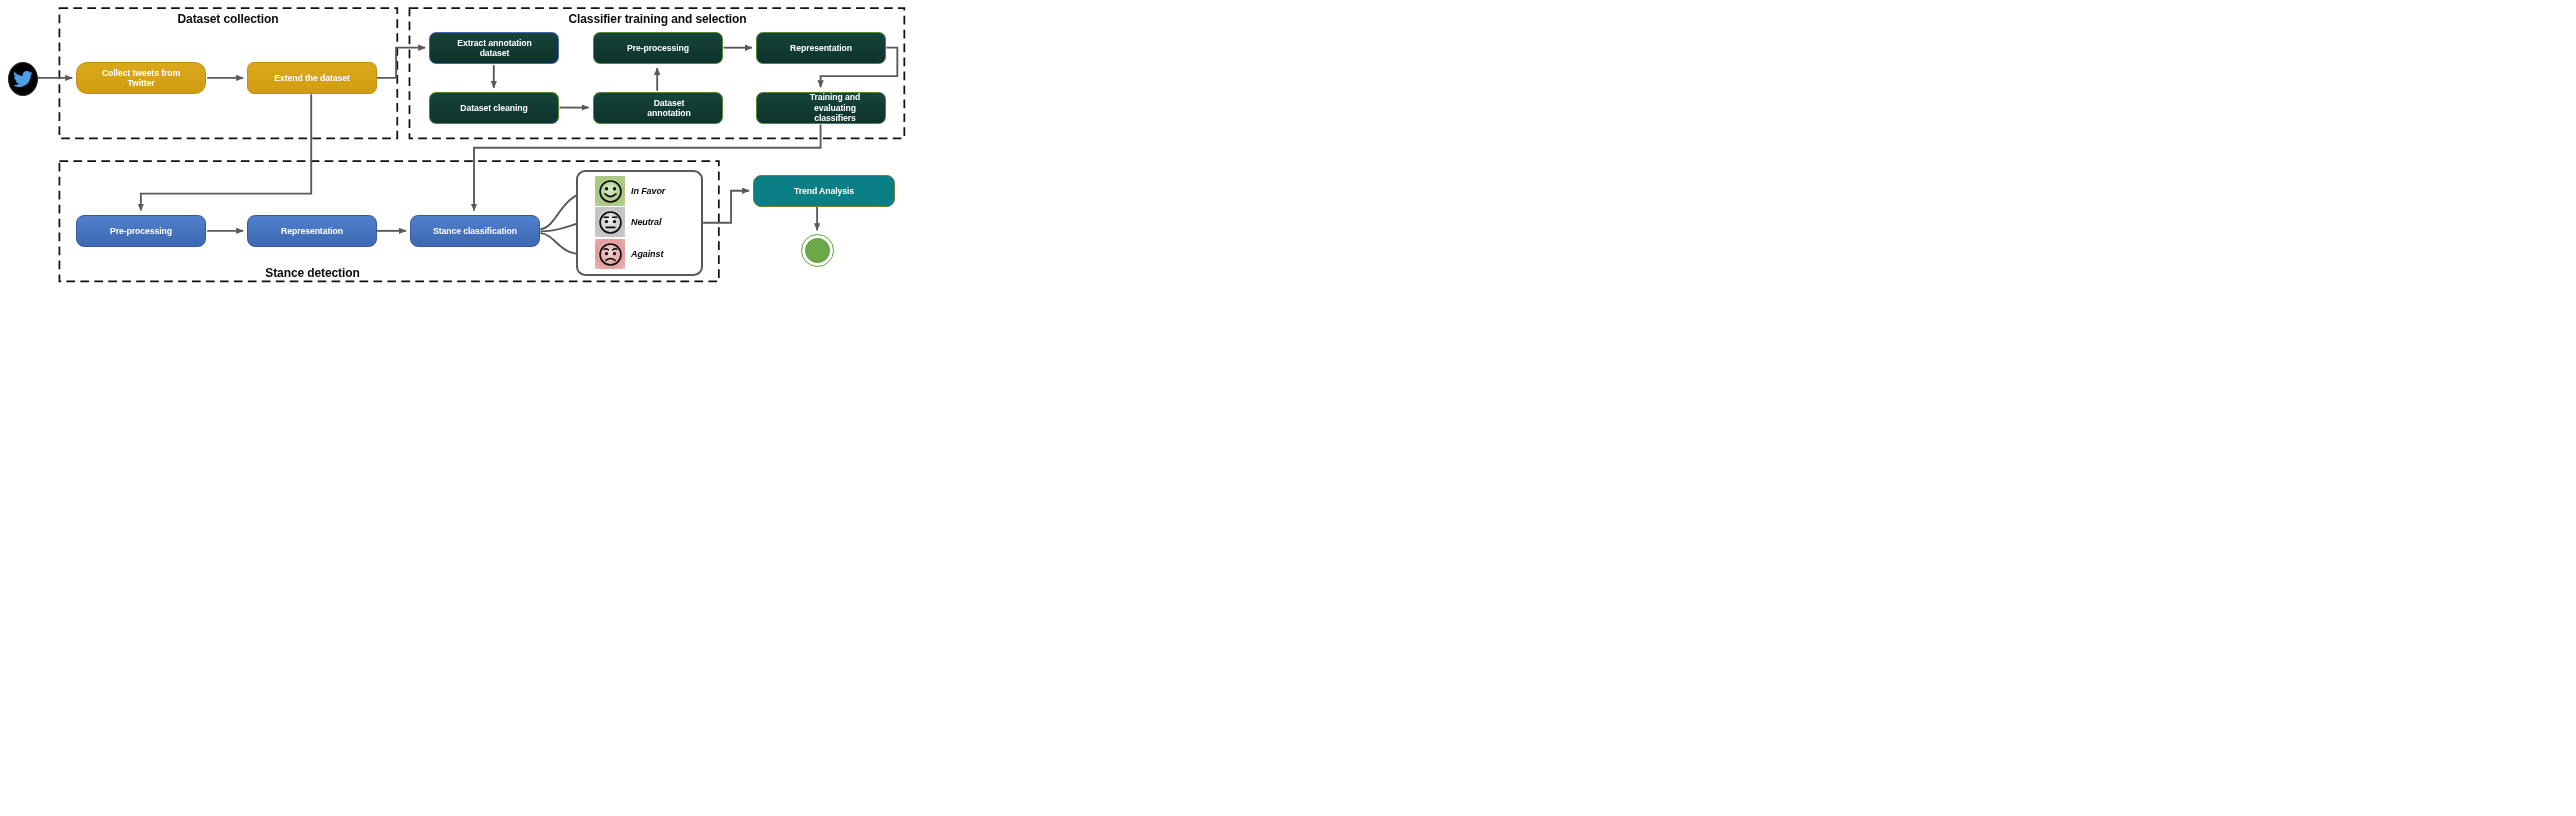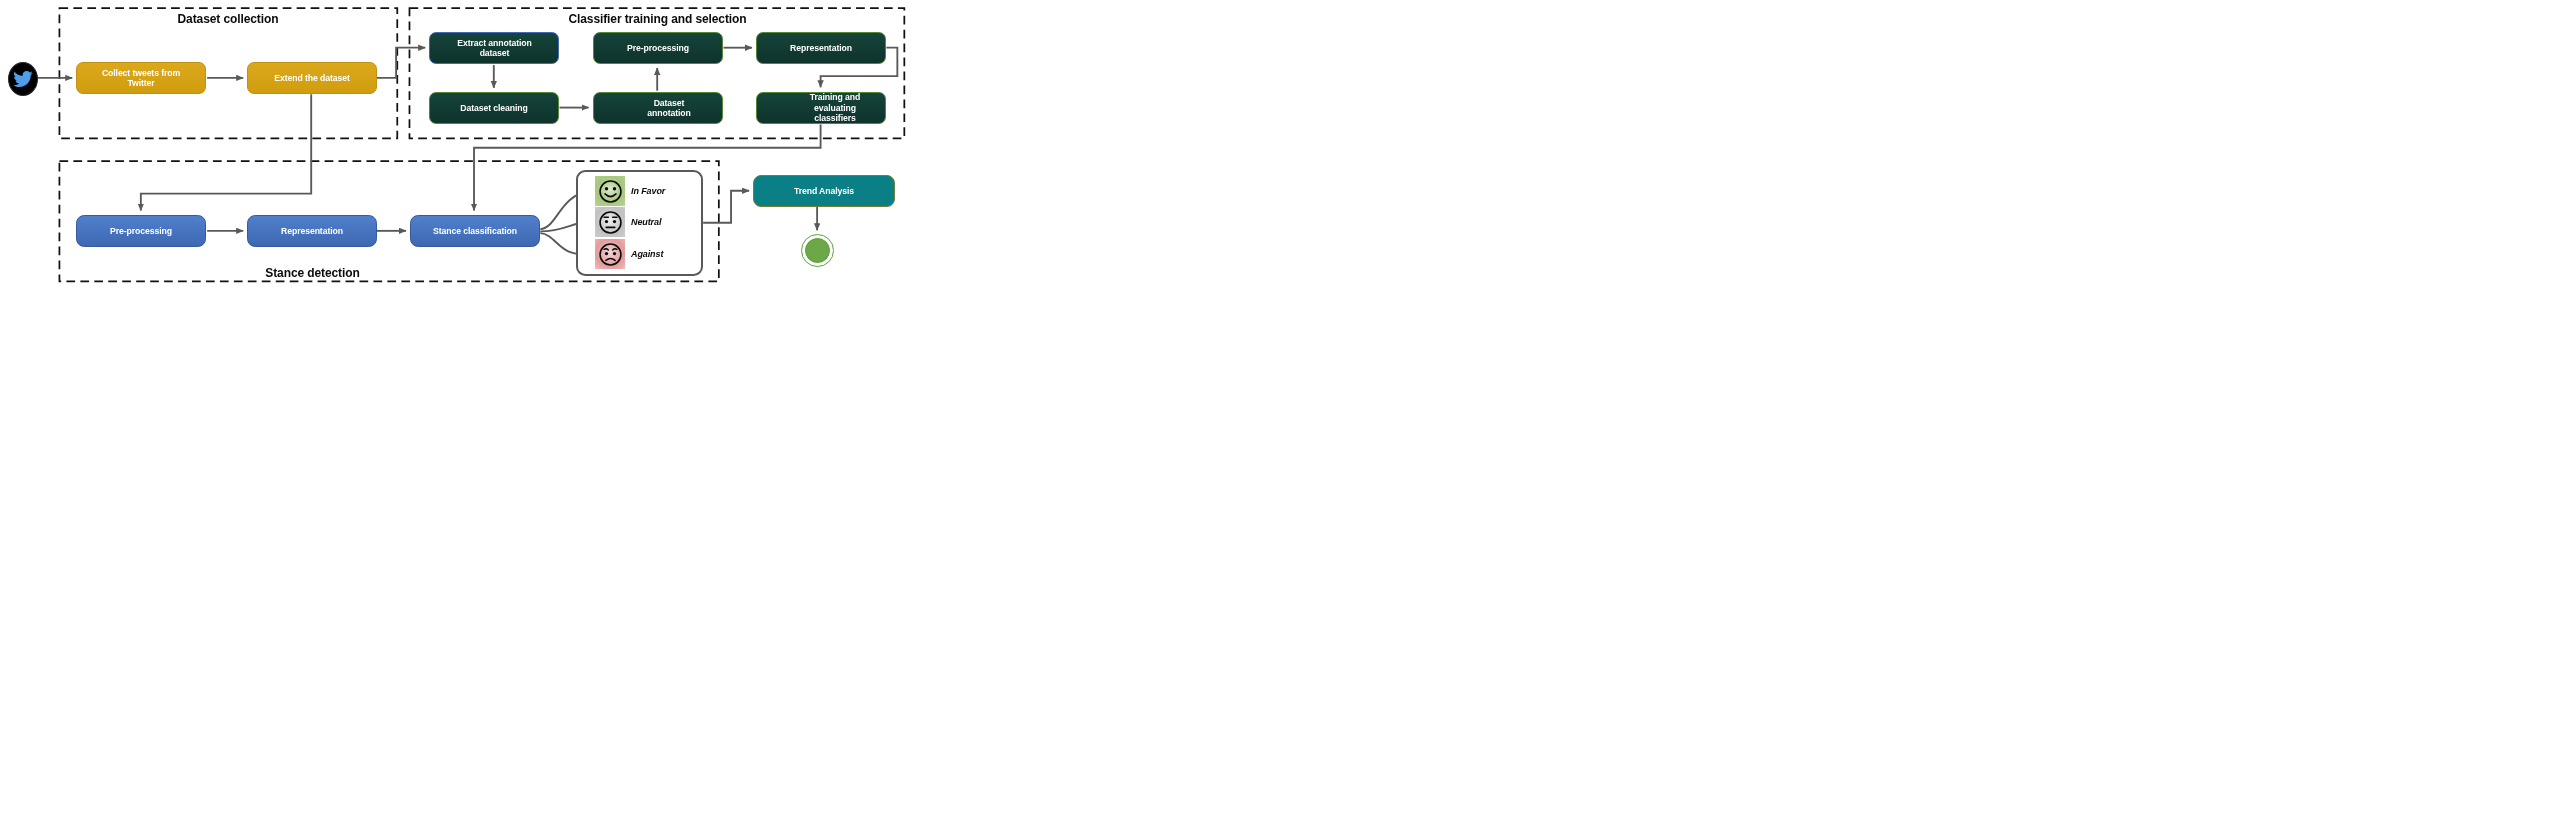--- a/index.html
+++ b/index.html
@@ -109,21 +109,21 @@
   <div class="sec-title" style="left:228px;top:266px;width:169px;">Stance detection</div>
 
   <div class="twitter-node">
     <span style="display:flex;">
       <svg width="20" height="16.3" viewBox="0 0 24 20" xmlns="http://www.w3.org/2000/svg">
         <path fill="#4c9fe8" d="M23.9 2.4c-.9.4-1.8.7-2.8.8 1-.6 1.8-1.6 2.2-2.7-1 .6-2 1-3.1 1.2C19.2.7 17.9.1 16.4.1c-2.7 0-4.9 2.2-4.9 4.9 0 .4 0 .8.1 1.1C7.6 5.9 4 4 1.6 1 1.2 1.8 1 2.6 1 3.5c0 1.7.9 3.2 2.2 4.1-.8 0-1.6-.2-2.2-.6v.1c0 2.4 1.7 4.4 3.9 4.8-.4.1-.8.2-1.3.2-.3 0-.6 0-.9-.1.6 2 2.4 3.4 4.6 3.4-1.7 1.3-3.8 2.1-6.1 2.1-.4 0-.8 0-1.2-.1 2.2 1.4 4.8 2.2 7.5 2.2 9.1 0 14-7.5 14-14v-.6c1-.7 1.8-1.6 2.4-2.6z"></path>
       </svg>
     </span>
   </div>
 
-  <div class="node yellow" style="left:76px;top:62px;">Collect tweets from Twitter</div>
+  <div class="node yellow" style="left:76px;top:62px;border-radius:11px;">Collect tweets from Twitter</div>
   <div class="node yellow" style="left:247px;top:62px;">Extend the dataset</div>
 
   <div class="node dark blue-border" style="left:429px;top:32px;">Extract annotation dataset</div>
   <div class="node dark" style="left:593px;top:32px;">Pre-processing</div>
   <div class="node dark" style="left:756px;top:32px;">Representation</div>
   <div class="node dark" style="left:429px;top:92px;">Dataset cleaning</div>
   <div class="node dark" style="left:593px;top:92px;padding-left:37px;">Dataset annotation</div>
   <div class="node dark" style="left:756px;top:92px;padding-left:43px;">Training and evaluating classifiers</div>
 
   <div class="node blue" style="left:76px;top:215px;">Pre-processing</div>

